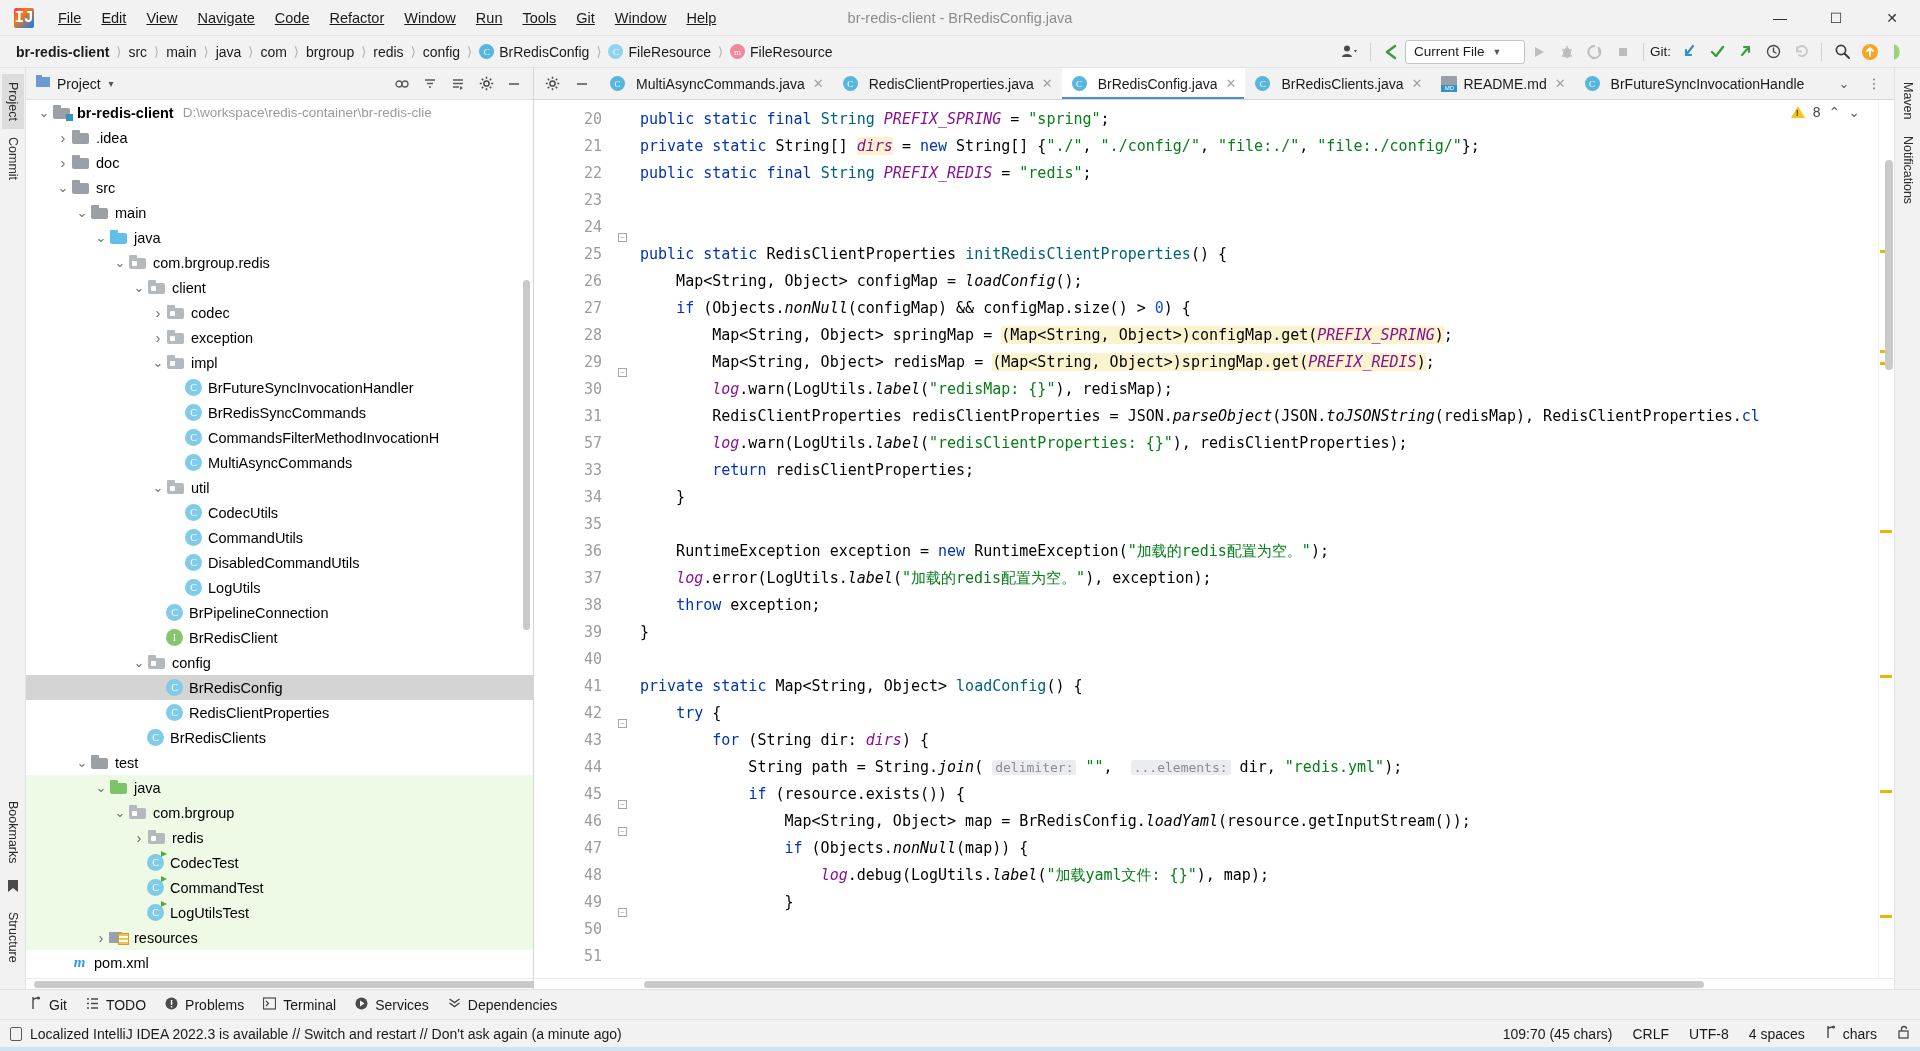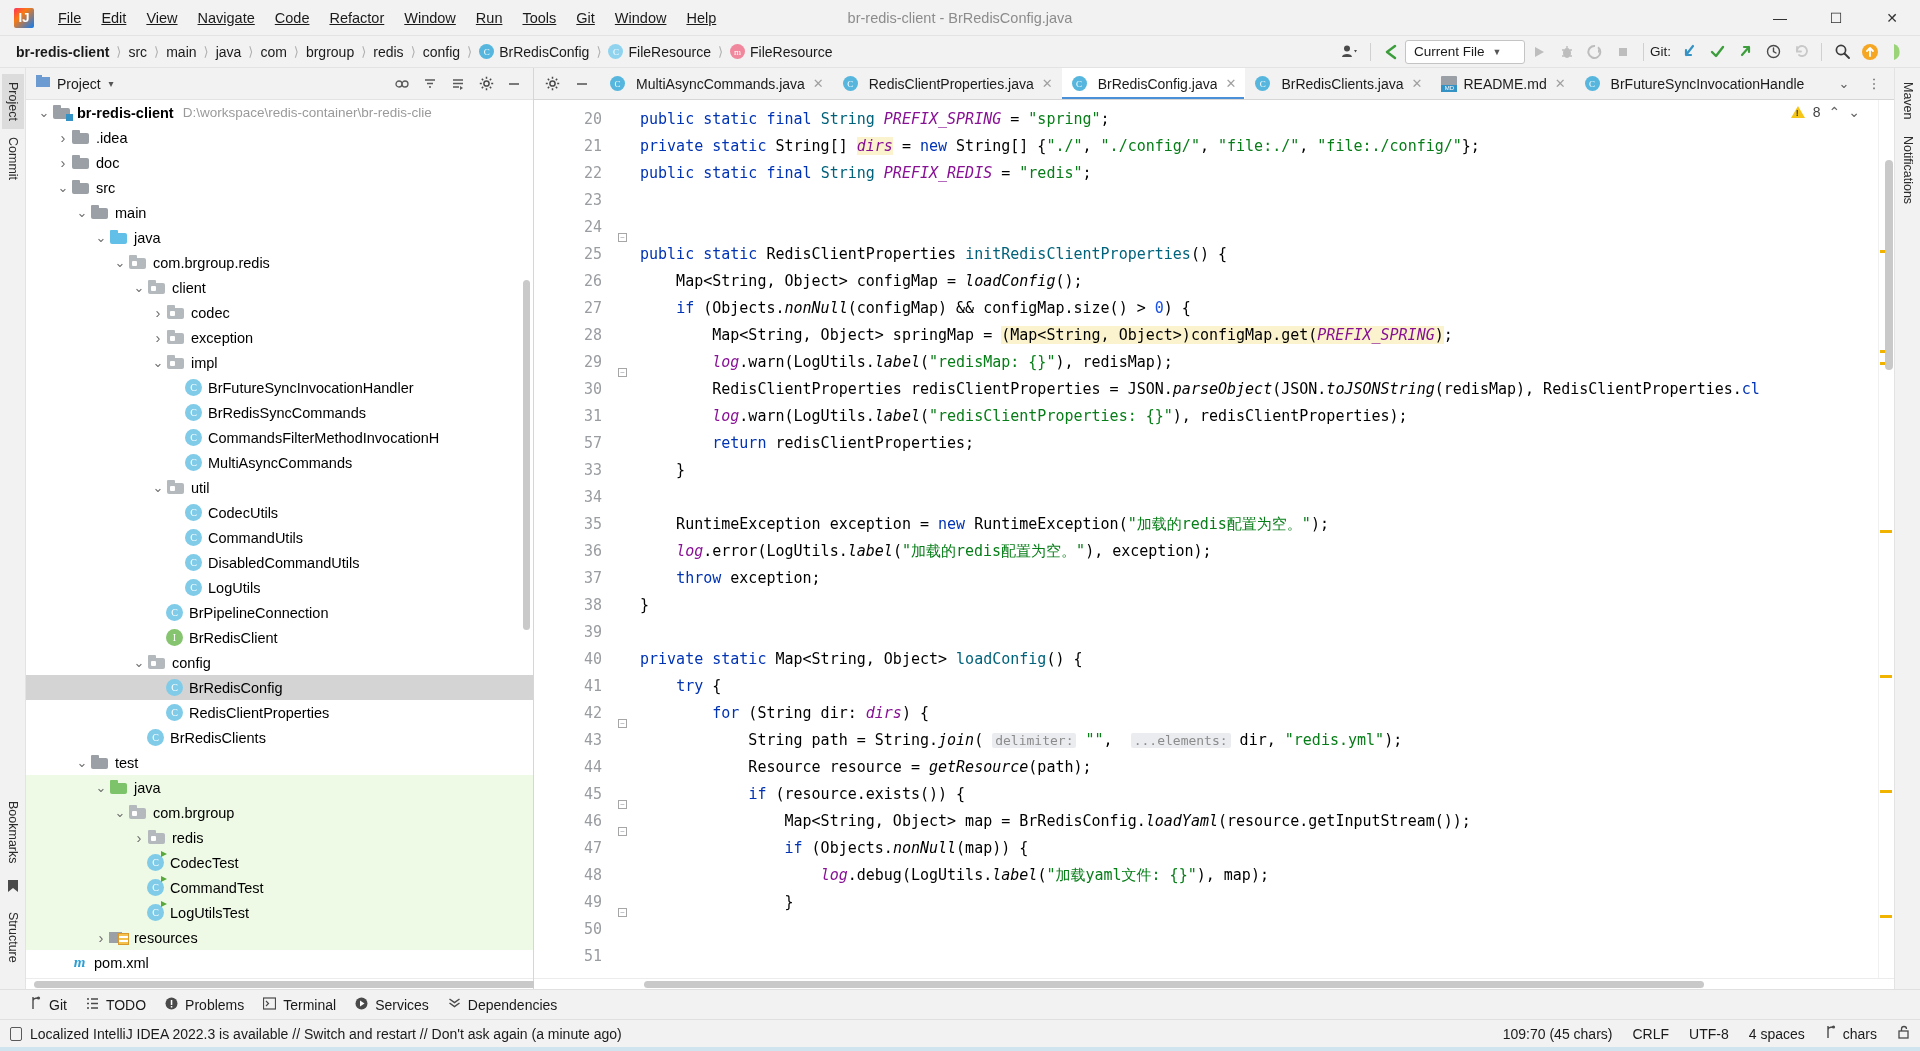--- a/index.html
+++ b/index.html
@@ -17,21 +17,21 @@
     height: 36px; display: flex; align-items: center;
     background: #f2f2f2; border-bottom: 1px solid #e3e3e3;
     position: relative; flex: 0 0 36px;
   }
   .app-logo {
     width: 20px; height: 20px; margin-left: 14px; margin-right: 14px;
     border-radius: 2px; position: relative; flex: 0 0 20px;
     background: linear-gradient(135deg,#fe315d 0%,#f97a12 35%,#087cfa 100%);
     display: flex; align-items: center; justify-content: center;
   }
-  .app-logo span { color: #fff; font-size: 13px; font-weight: bold; font-family: Liberation Sans, sans-serif; }
+  .app-logo span { color: #fff; font-size: 16px; font-weight: bold; font-family: Liberation Mono, monospace; }
   .menubar { display: flex; align-items: center; gap: 0px; }
   .menu-item {
     font-size: 14.5px; padding: 4px 10px; color: #1a1a1a; cursor: default;
     white-space: nowrap;
   }
   .menu-item u { text-decoration: underline; }
   .win-title {
     position: absolute; left: 0; right: 0; text-align: center;
     font-size: 14.5px; color: #8c8c8c; pointer-events: none;
   }
@@ -844,36 +844,36 @@
         <div class="code" id="codebody">
           <div class="cl"><span class="kw">public static final</span> <span class="mth">String</span> <span class="fld">PREFIX_SPRING</span> = <span class="str">"spring"</span>;</div>
           <div class="cl"><span class="kw">private static</span> String[] <span class="fld hl">dirs</span> = <span class="kw">new</span> String[] {<span class="str">"./"</span>, <span class="str">"./config/"</span>, <span class="str">"file:./"</span>, <span class="str">"file:./config/"</span>};</div>
           <div class="cl"><span class="kw">public static final</span> <span class="mth">String</span> <span class="fld">PREFIX_REDIS</span> = <span class="str">"redis"</span>;</div>
           <div class="cl"> </div>
           <div class="cl"> </div>
           <div class="cl"><span class="kw">public static</span> RedisClientProperties <span class="mth">initRedisClientProperties</span>() {</div>
           <div class="cl">    Map&lt;String, Object&gt; configMap = <span class="mthi">loadConfig</span>();</div>
           <div class="cl">    <span class="kw">if</span> (Objects.<span class="mthi">nonNull</span>(configMap) &amp;&amp; configMap.size() &gt; <span class="num">0</span>) {</div>
           <div class="cl">        Map&lt;String, Object&gt; springMap = <span class="hl">(Map&lt;String, Object&gt;)configMap.get(<span class="fld">PREFIX_SPRING</span>)</span>;</div>
+          <div class="cl">        Map&lt;String, Object&gt; redisMap = <span class="hl">(Map&lt;String, Object&gt;)springMap.get(<span class="fld">PREFIX_REDIS</span>)</span>;</div>
           <div class="cl">        <span class="fld">log</span>.warn(LogUtils.<span class="mthi">label</span>(<span class="str">"redisMap: {}"</span>), redisMap);</div>
           <div class="cl">        RedisClientProperties redisClientProperties = JSON.<span class="mthi">parseObject</span>(JSON.<span class="mthi">toJSONString</span>(redisMap), RedisClientProperties.<span class="kw">cl</span></div>
           <div class="cl">        <span class="fld">log</span>.warn(LogUtils.<span class="mthi">label</span>(<span class="str">"redisClientProperties: {}"</span>), redisClientProperties);</div>
           <div class="cl">        <span class="kw">return</span> redisClientProperties;</div>
           <div class="cl">    }</div>
           <div class="cl"> </div>
           <div class="cl">    RuntimeException exception = <span class="kw">new</span> RuntimeException(<span class="str">"加载的redis配置为空。"</span>);</div>
           <div class="cl">    <span class="fld">log</span>.error(LogUtils.<span class="mthi">label</span>(<span class="str">"加载的redis配置为空。"</span>), exception);</div>
           <div class="cl">    <span class="kw">throw</span> exception;</div>
           <div class="cl">}</div>
           <div class="cl"> </div>
           <div class="cl"><span class="kw">private static</span> Map&lt;String, Object&gt; <span class="mth">loadConfig</span>() {</div>
           <div class="cl">    <span class="kw">try</span> {</div>
           <div class="cl">        <span class="kw">for</span> (String dir: <span class="fld">dirs</span>) {</div>
           <div class="cl">            String path = String.<span class="mthi">join</span>( <span class="hint">delimiter:</span> <span class="str">""</span>,  <span class="hint">...elements:</span> dir, <span class="str">"redis.yml"</span>);</div>
-          <div class="cl">            Resource resource = <span class="mthi">getResource</span>(path);</div>
           <div class="cl">            <span class="kw">if</span> (resource.exists()) {</div>
           <div class="cl">                Map&lt;String, Object&gt; map = BrRedisConfig.<span class="mthi">loadYaml</span>(resource.getInputStream());</div>
           <div class="cl">                <span class="kw">if</span> (Objects.<span class="mthi">nonNull</span>(map)) {</div>
           <div class="cl">                    <span class="fld">log</span>.debug(LogUtils.<span class="mthi">label</span>(<span class="str">"加载yaml文件: {}"</span>), map);</div>
           <div class="cl">                }</div>
         </div>
 
         <div class="warnbar">
           <span class="warn-tri"></span>
           <span>8</span>

